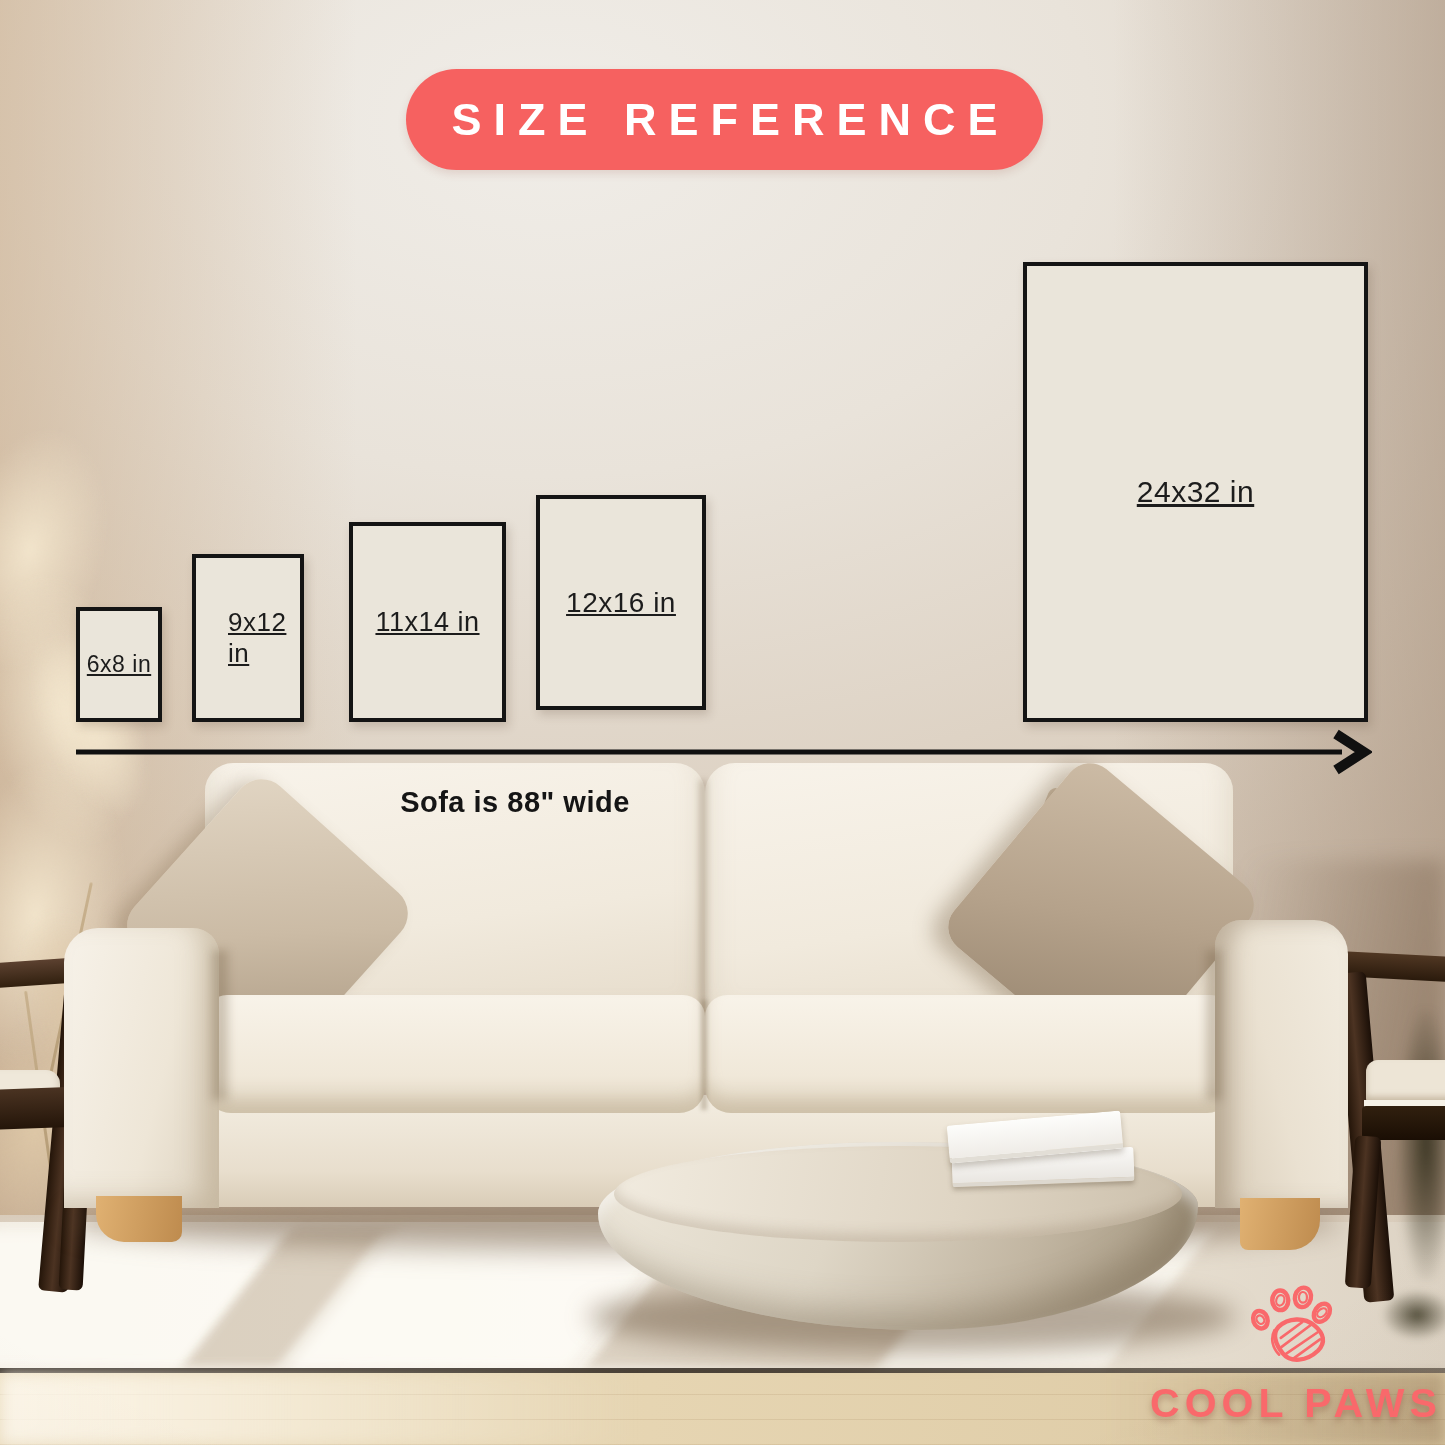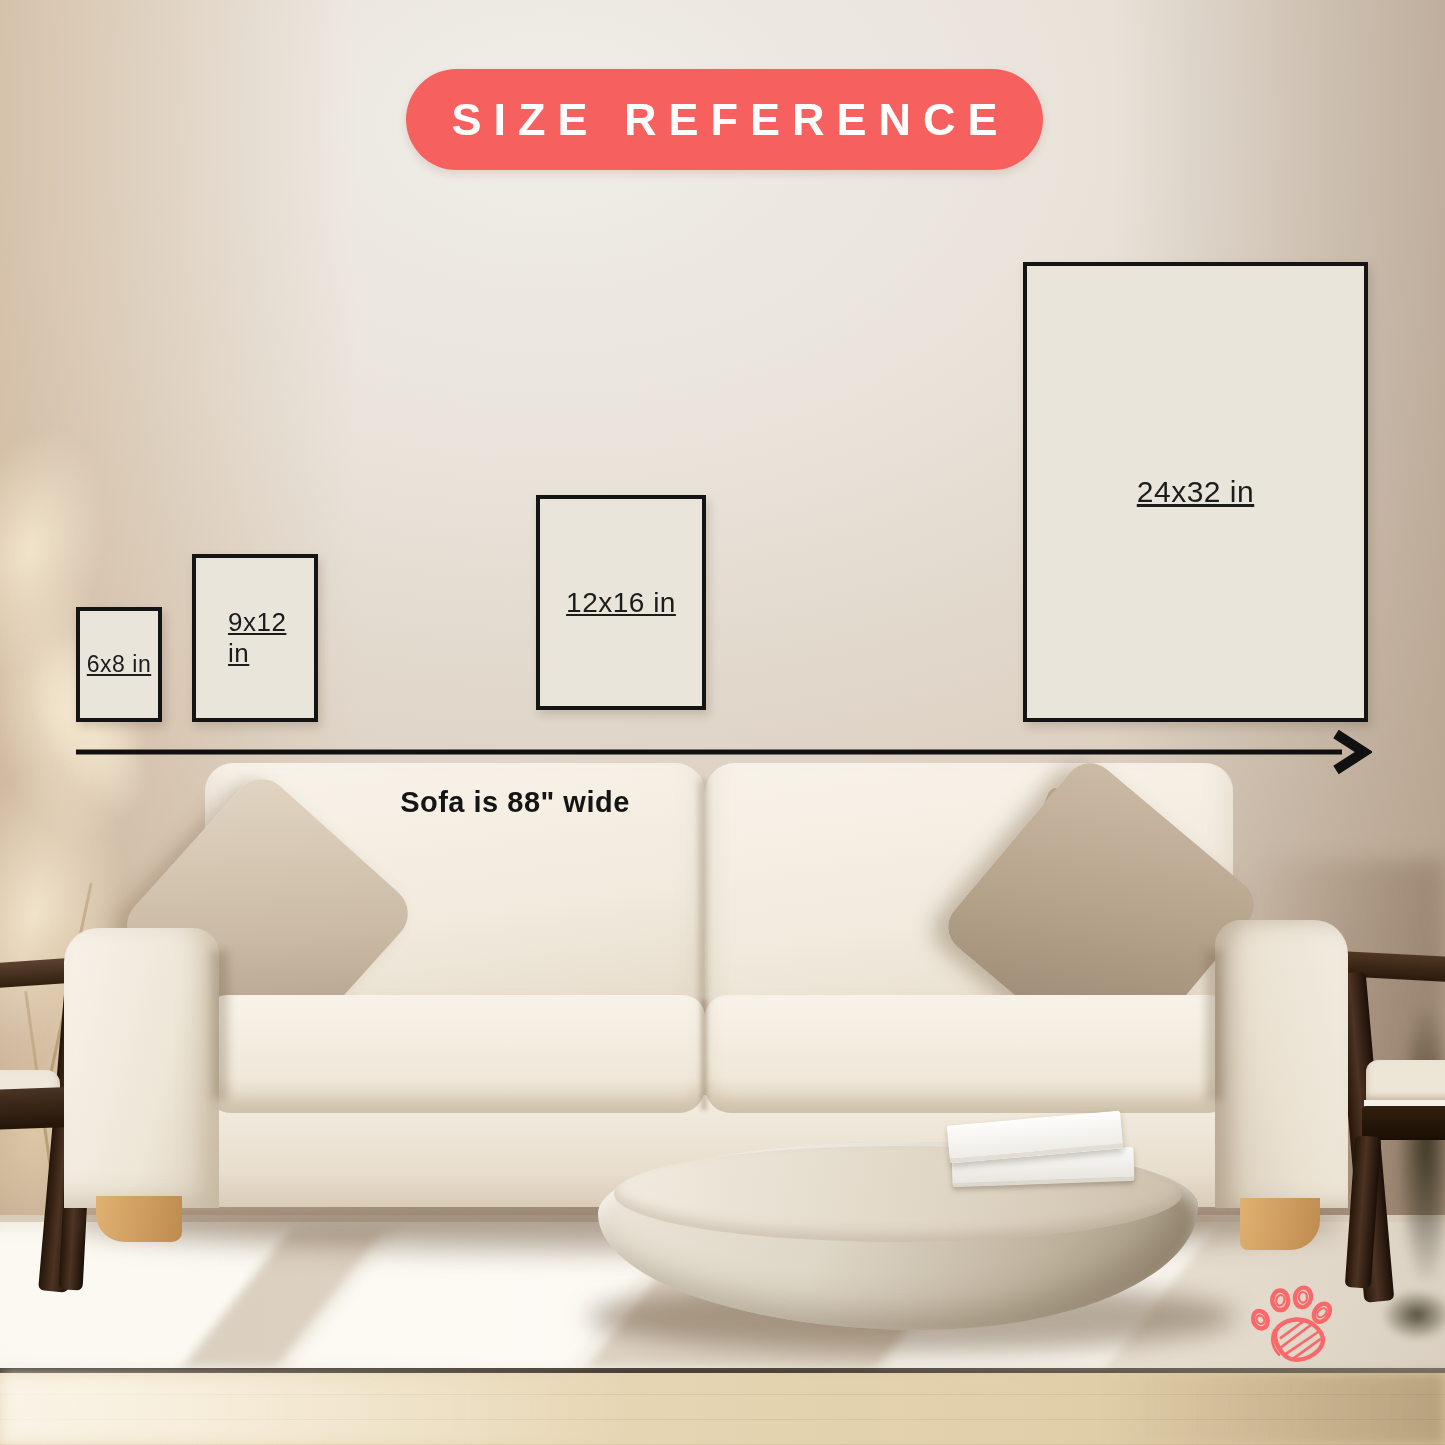--- a/index.html
+++ b/index.html
@@ -249,22 +249,25 @@
   <div class="vignette"></div>
 
   <div class="badge">
     <span>SIZE REFERENCE</span>
   </div>
 
   <div class="frames-layer">
       <div class="size-frame" style="left: 76px; top: 607px; width: 86px; height: 115px; font-size: 23px;">
     <span>6x8 in</span>
   </div>
-      <div class="size-frame" style="left: 192px; top: 554px; width: 126px; height: 168px; font-size: 26px; padding-left: 32px;">
+      <div class="size-frame" style="left: 192px; top: 554px; width: 112px; height: 168px; font-size: 26px; padding-left: 32px;">
     <span>9x12 in</span>
+  </div>
+      <div class="size-frame" style="left: 349px; top: 522px; width: 157px; height: 200px; font-size: 27px;">
+    <span>11x14 in</span>
   </div>
       <div class="size-frame" style="left: 536px; top: 495px; width: 170px; height: 215px; font-size: 28px;">
     <span>12x16 in</span>
   </div>
       <div class="size-frame" style="left: 1023px; top: 262px; width: 345px; height: 460px; font-size: 30px;">
     <span>24x32 in</span>
   </div>
     </div>
 
   <svg class="arrow-svg" viewBox="0 0 1302 48" xmlns="http://www.w3.org/2000/svg">
@@ -280,14 +283,15 @@
       <ellipse cx="33" cy="20" rx="4.5" ry="6" stroke-width="2.5" transform="rotate(10 33 20)"></ellipse>
       <ellipse cx="58" cy="14" rx="9" ry="11" stroke-width="5" transform="rotate(8 58 14)"></ellipse>
       <ellipse cx="58" cy="14" rx="4.5" ry="6" stroke-width="2.5" transform="rotate(-8 58 14)"></ellipse>
       <ellipse cx="81" cy="29" rx="8" ry="11" stroke-width="5" transform="rotate(28 81 29)"></ellipse>
       <ellipse cx="81" cy="29" rx="4" ry="6" stroke-width="2.5" transform="rotate(45 81 29)"></ellipse>
       <path d="M34 50 C44 38 62 36 74 44 C86 52 89 62 81 72 C70 85 52 89 42 79 C32 69 28 58 34 50 Z" stroke-width="5"></path>
       <path d="M40 72 L70 44 M46 79 L79 51 M38 62 L60 42 M53 85 L82 59" stroke-width="3"></path>
       <path d="M30 54 C26 64 30 74 38 81" stroke-width="3"></path>
     </g>
   </svg>
+  <div class="logo-text">COOL PAWS</div>
 
 </div>
 
 </body></html>

